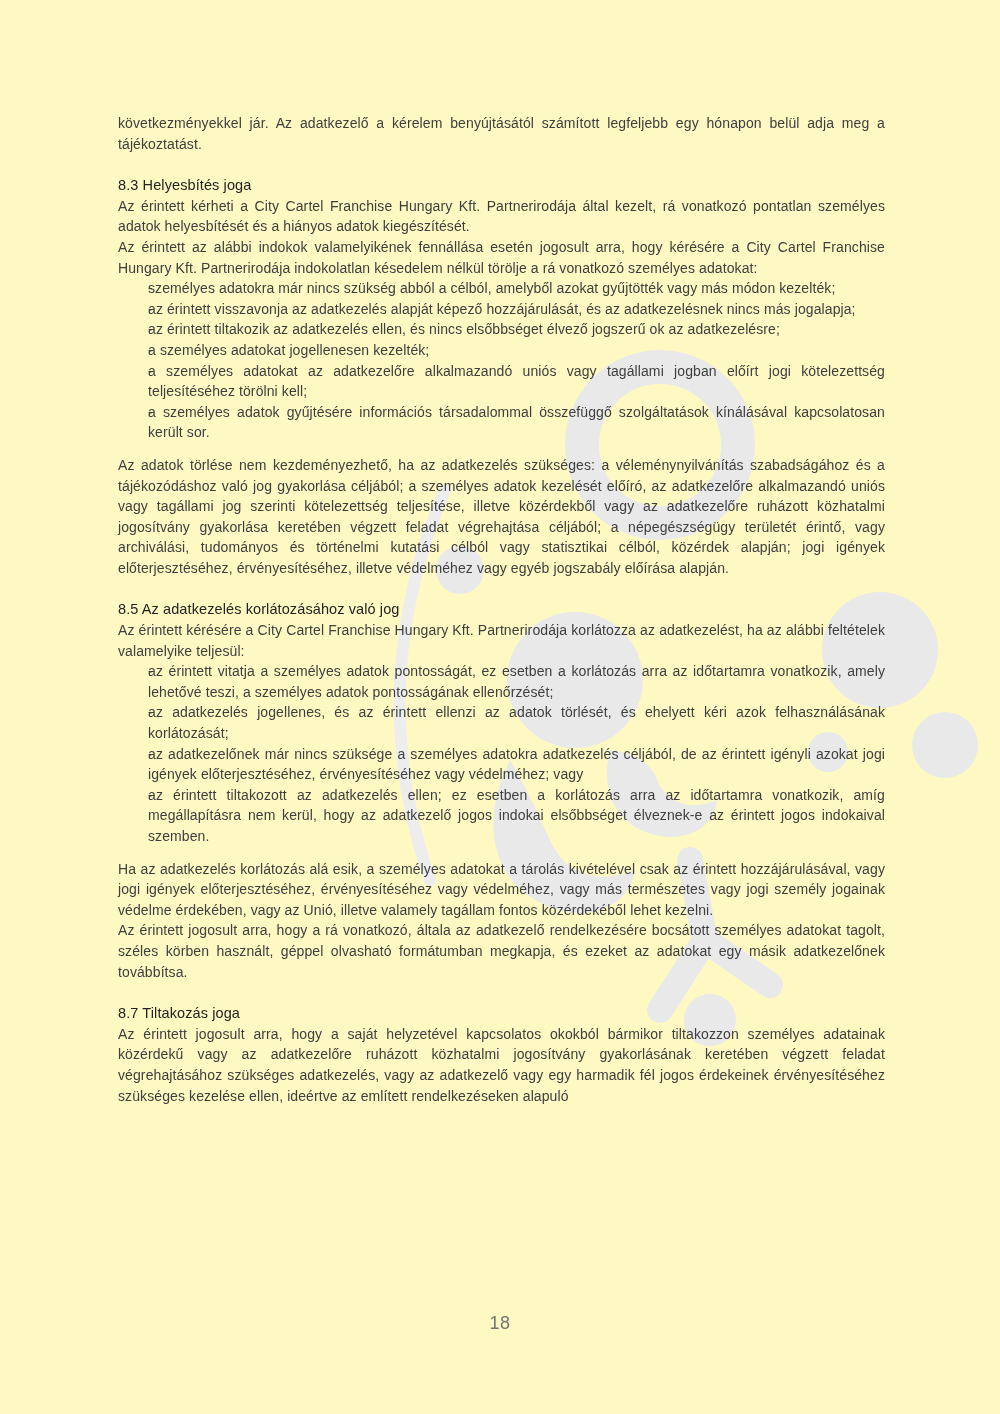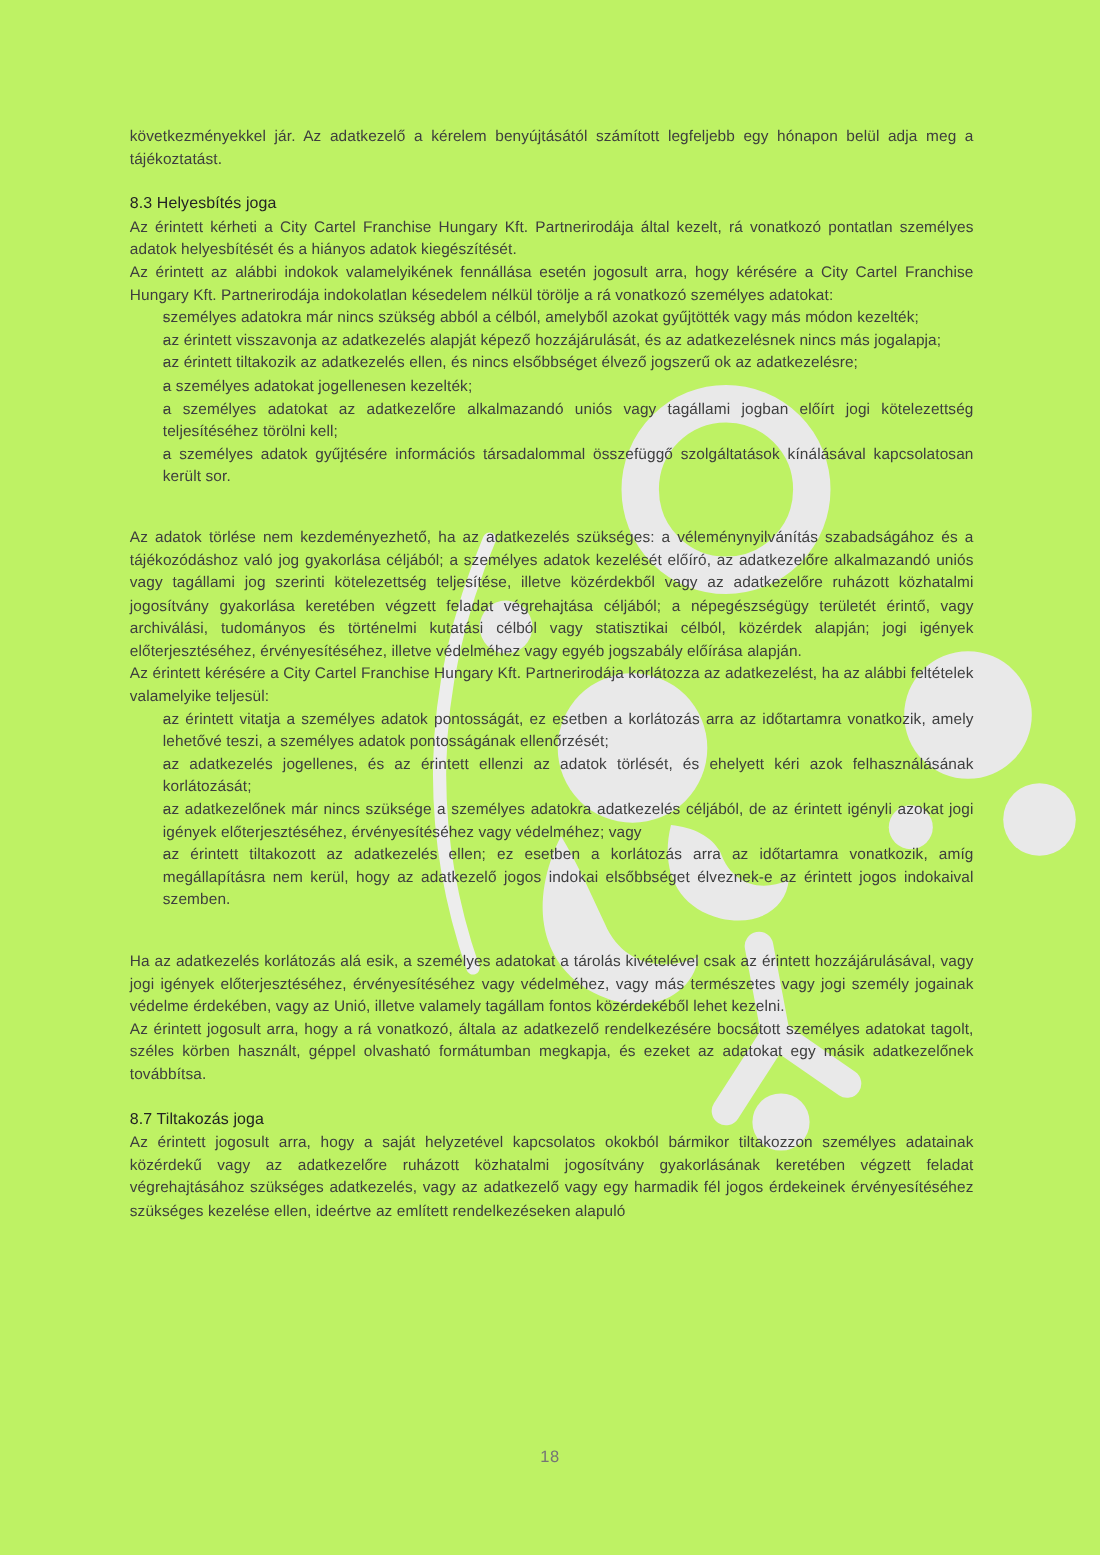--- a/index.html
+++ b/index.html
@@ -7,21 +7,21 @@
   body {
     width: 1000px;
     height: 1414px;
     position: relative;
     font-family: "Liberation Sans", sans-serif;
     overflow: hidden;
   }
   .page {
     position: absolute;
     inset: 0;
-    background: #bef264;
+    background: #fef9c3;
   }
   .watermark {
     position: absolute;
     left: 360px;
     top: 320px;
     z-index: 0;
     pointer-events: none;
   }
   .content {
     position: absolute;
@@ -36,21 +36,21 @@
     letter-spacing: 0.1px;
   }
   .heading {
     font-size: 14.5px;
     font-weight: normal;
     color: #232323;
     margin-top: 21px;
     text-align: left;
   }
   .para { margin: 0; }
-  .spaced { margin-top: 35px; }
+  .spaced { margin-top: 12px; }
   .bullets { list-style: none; }
   .bullet { display: flex; }
   .bullet .marker {
     flex: 0 0 30px;
     width: 30px;
     padding-left: 30px;
     text-align: left;
   }
   .bullet .btext {
     flex: 1;
@@ -58,21 +58,21 @@
   }
   .footer {
     position: absolute;
     left: 0;
     bottom: 80px;
     width: 100%;
     text-align: center;
     z-index: 1;
   }
   .page-number {
-    font-size: 15px;
+    font-size: 18px;
     color: #757575;
     letter-spacing: 0.5px;
   }
 </style>
 </head>
 <body>
 
 <div class="page">
 
   <svg class="watermark" width="620" height="780" viewBox="0 0 620 780" aria-hidden="true">
@@ -118,20 +118,21 @@
         <span class="marker">-</span>
         <span class="btext">a személyes adatokat az adatkezelőre alkalmazandó uniós vagy tagállami jogban előírt jogi kötelezettség teljesítéséhez törölni kell;</span>
       </li>
       <li class="bullet">
         <span class="marker">-</span>
         <span class="btext">a személyes adatok gyűjtésére információs társadalommal összefüggő szolgáltatások kínálásával kapcsolatosan került sor.</span>
       </li>
     </ul>
     <p class="para spaced">Az adatok törlése nem kezdeményezhető, ha az adatkezelés szükséges: a véleménynyilvánítás szabadságához és a tájékozódáshoz való jog gyakorlása céljából; a személyes adatok kezelését előíró, az adatkezelőre alkalmazandó uniós vagy tagállami jog szerinti kötelezettség teljesítése, illetve közérdekből vagy az adatkezelőre ruházott közhatalmi jogosítvány gyakorlása keretében végzett feladat végrehajtása céljából; a népegészségügy területét érintő, vagy archiválási, tudományos és történelmi kutatási célból vagy statisztikai célból, közérdek alapján;  jogi igények előterjesztéséhez, érvényesítéséhez, illetve védelméhez vagy egyéb jogszabály előírása alapján.</p>
 
+    <h2 class="heading">8.5  Az adatkezelés korlátozásához való jog</h2>
     <p class="para">Az érintett kérésére a City Cartel Franchise Hungary Kft. Partnerirodája korlátozza az adatkezelést, ha az alábbi feltételek valamelyike teljesül:</p>
     <ul class="bullets">
       <li class="bullet">
         <span class="marker">-</span>
         <span class="btext">az érintett vitatja a személyes adatok pontosságát, ez esetben a korlátozás arra az időtartamra vonatkozik, amely lehetővé teszi, a személyes adatok pontosságának ellenőrzését;</span>
       </li>
       <li class="bullet">
         <span class="marker">-</span>
         <span class="btext">az adatkezelés jogellenes, és az érintett ellenzi az adatok törlését, és ehelyett kéri azok felhasználásának korlátozását;</span>
       </li>

